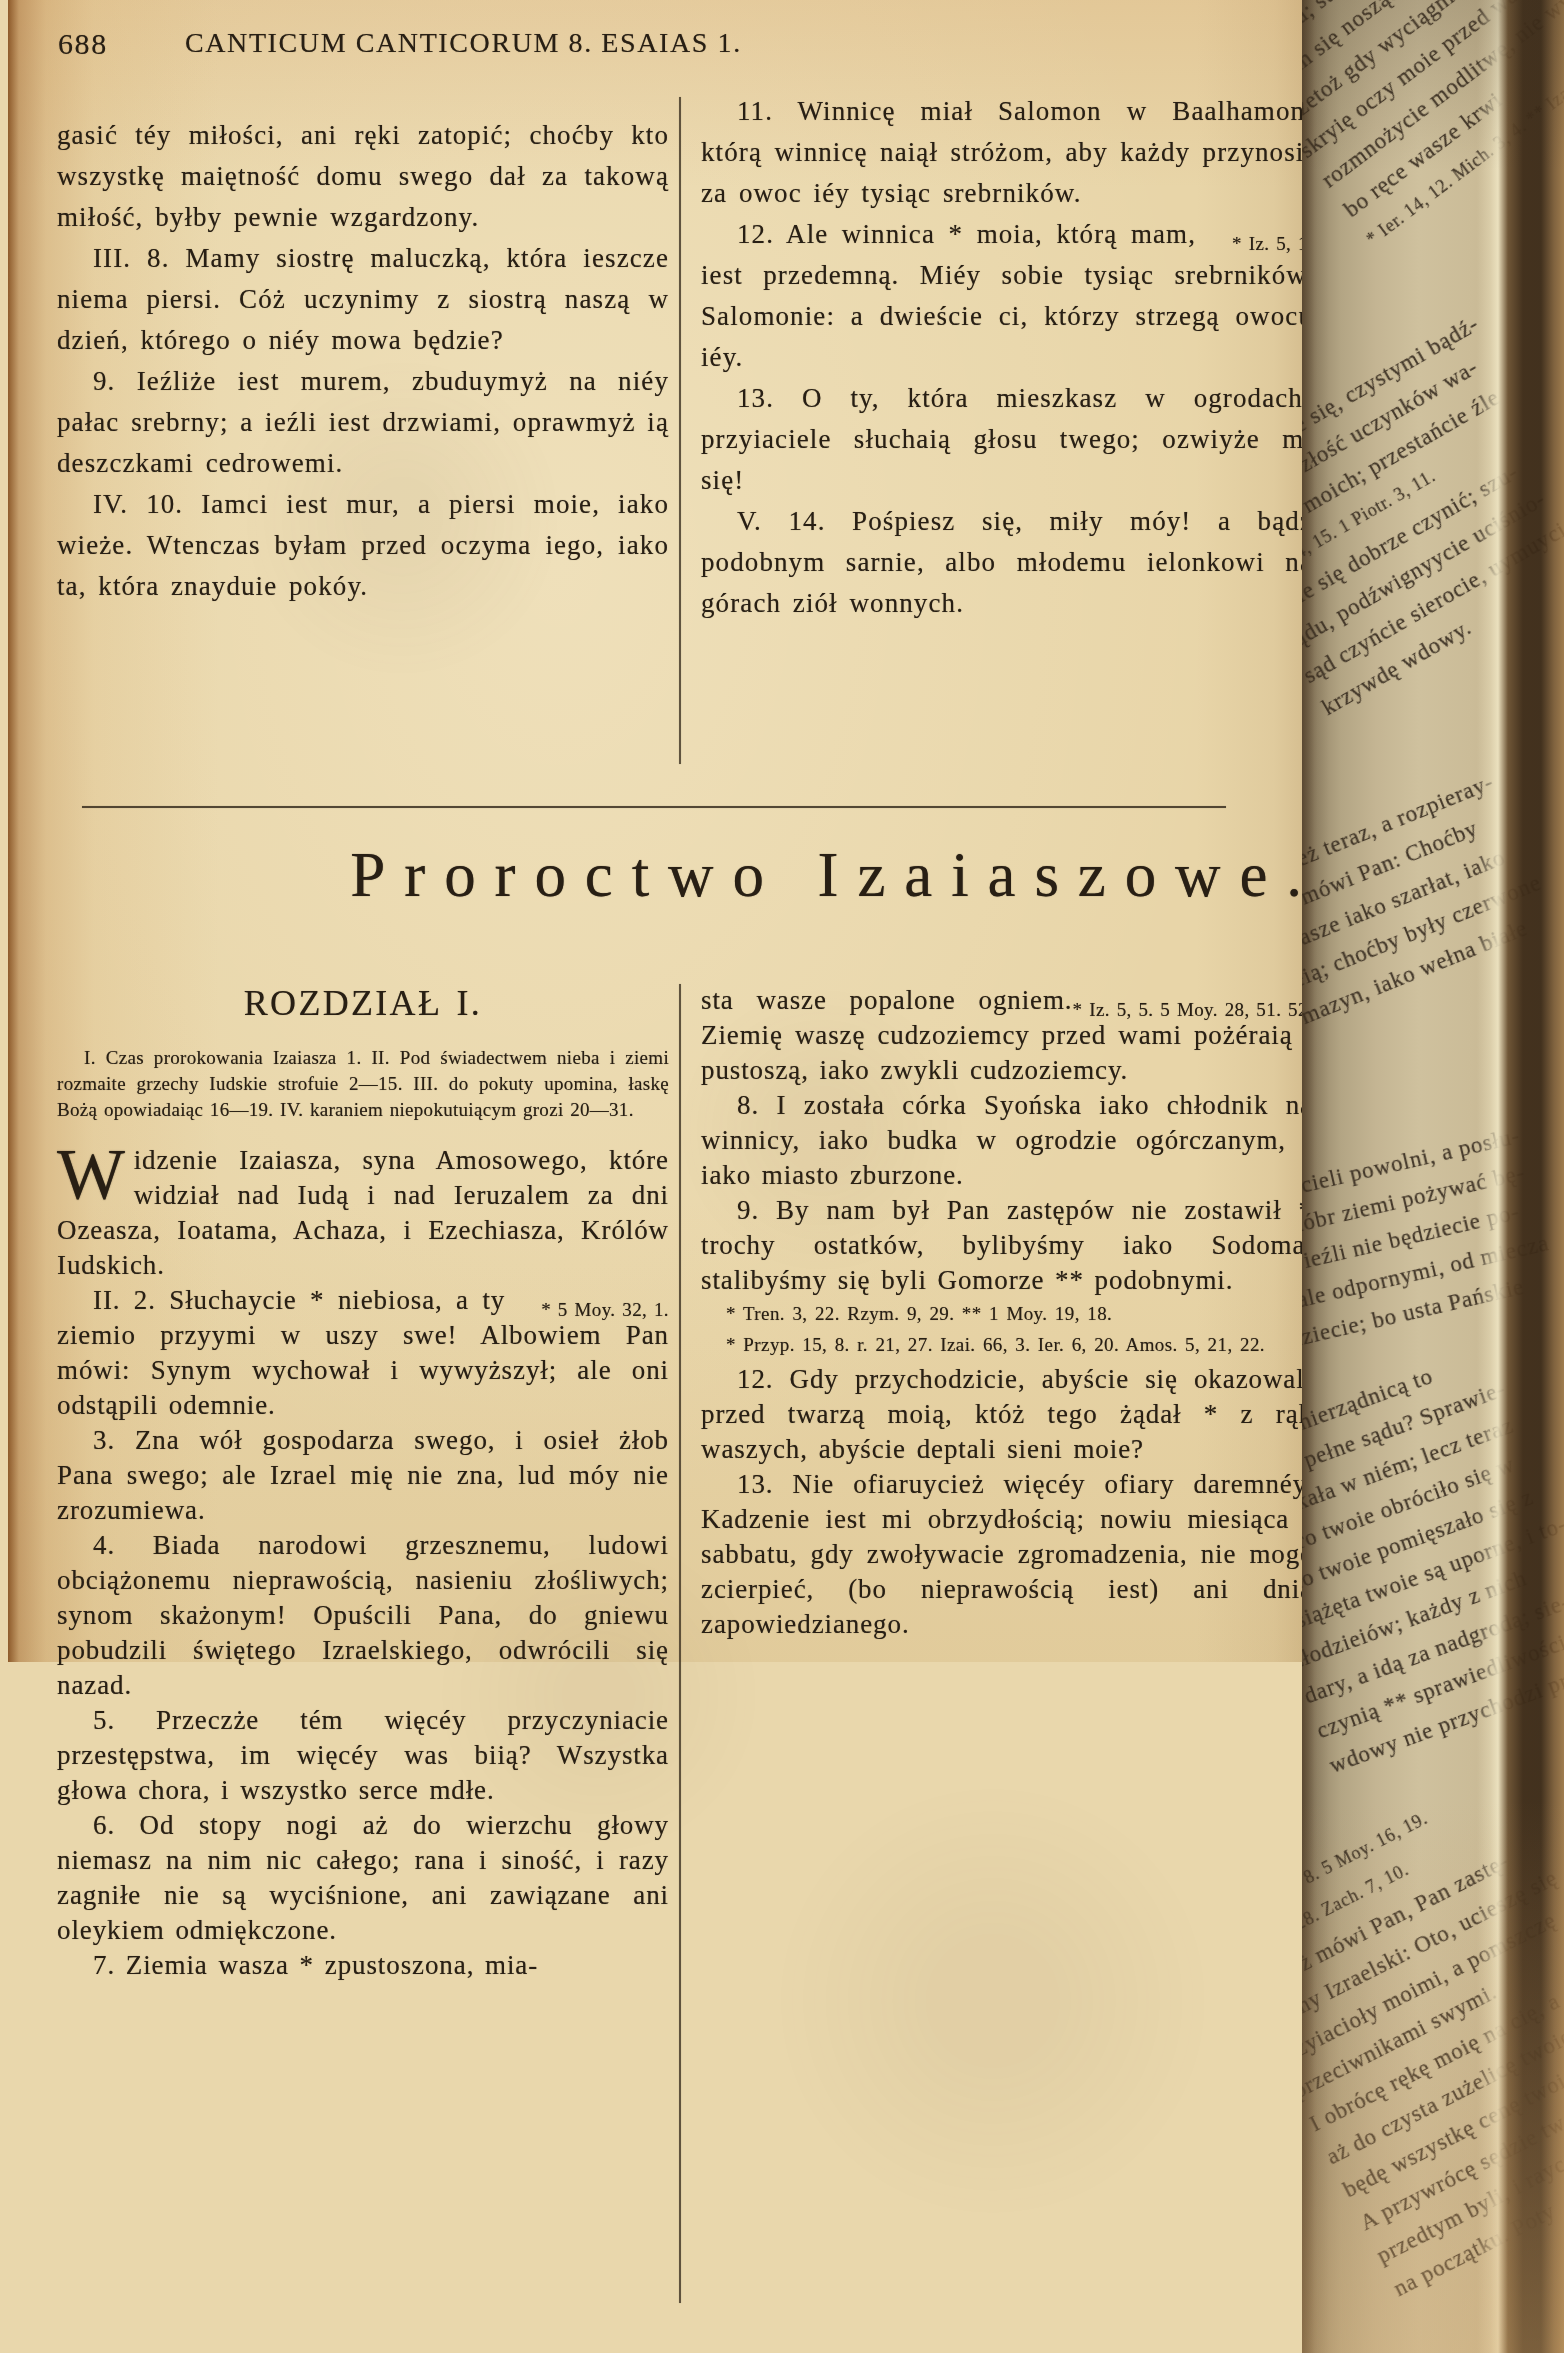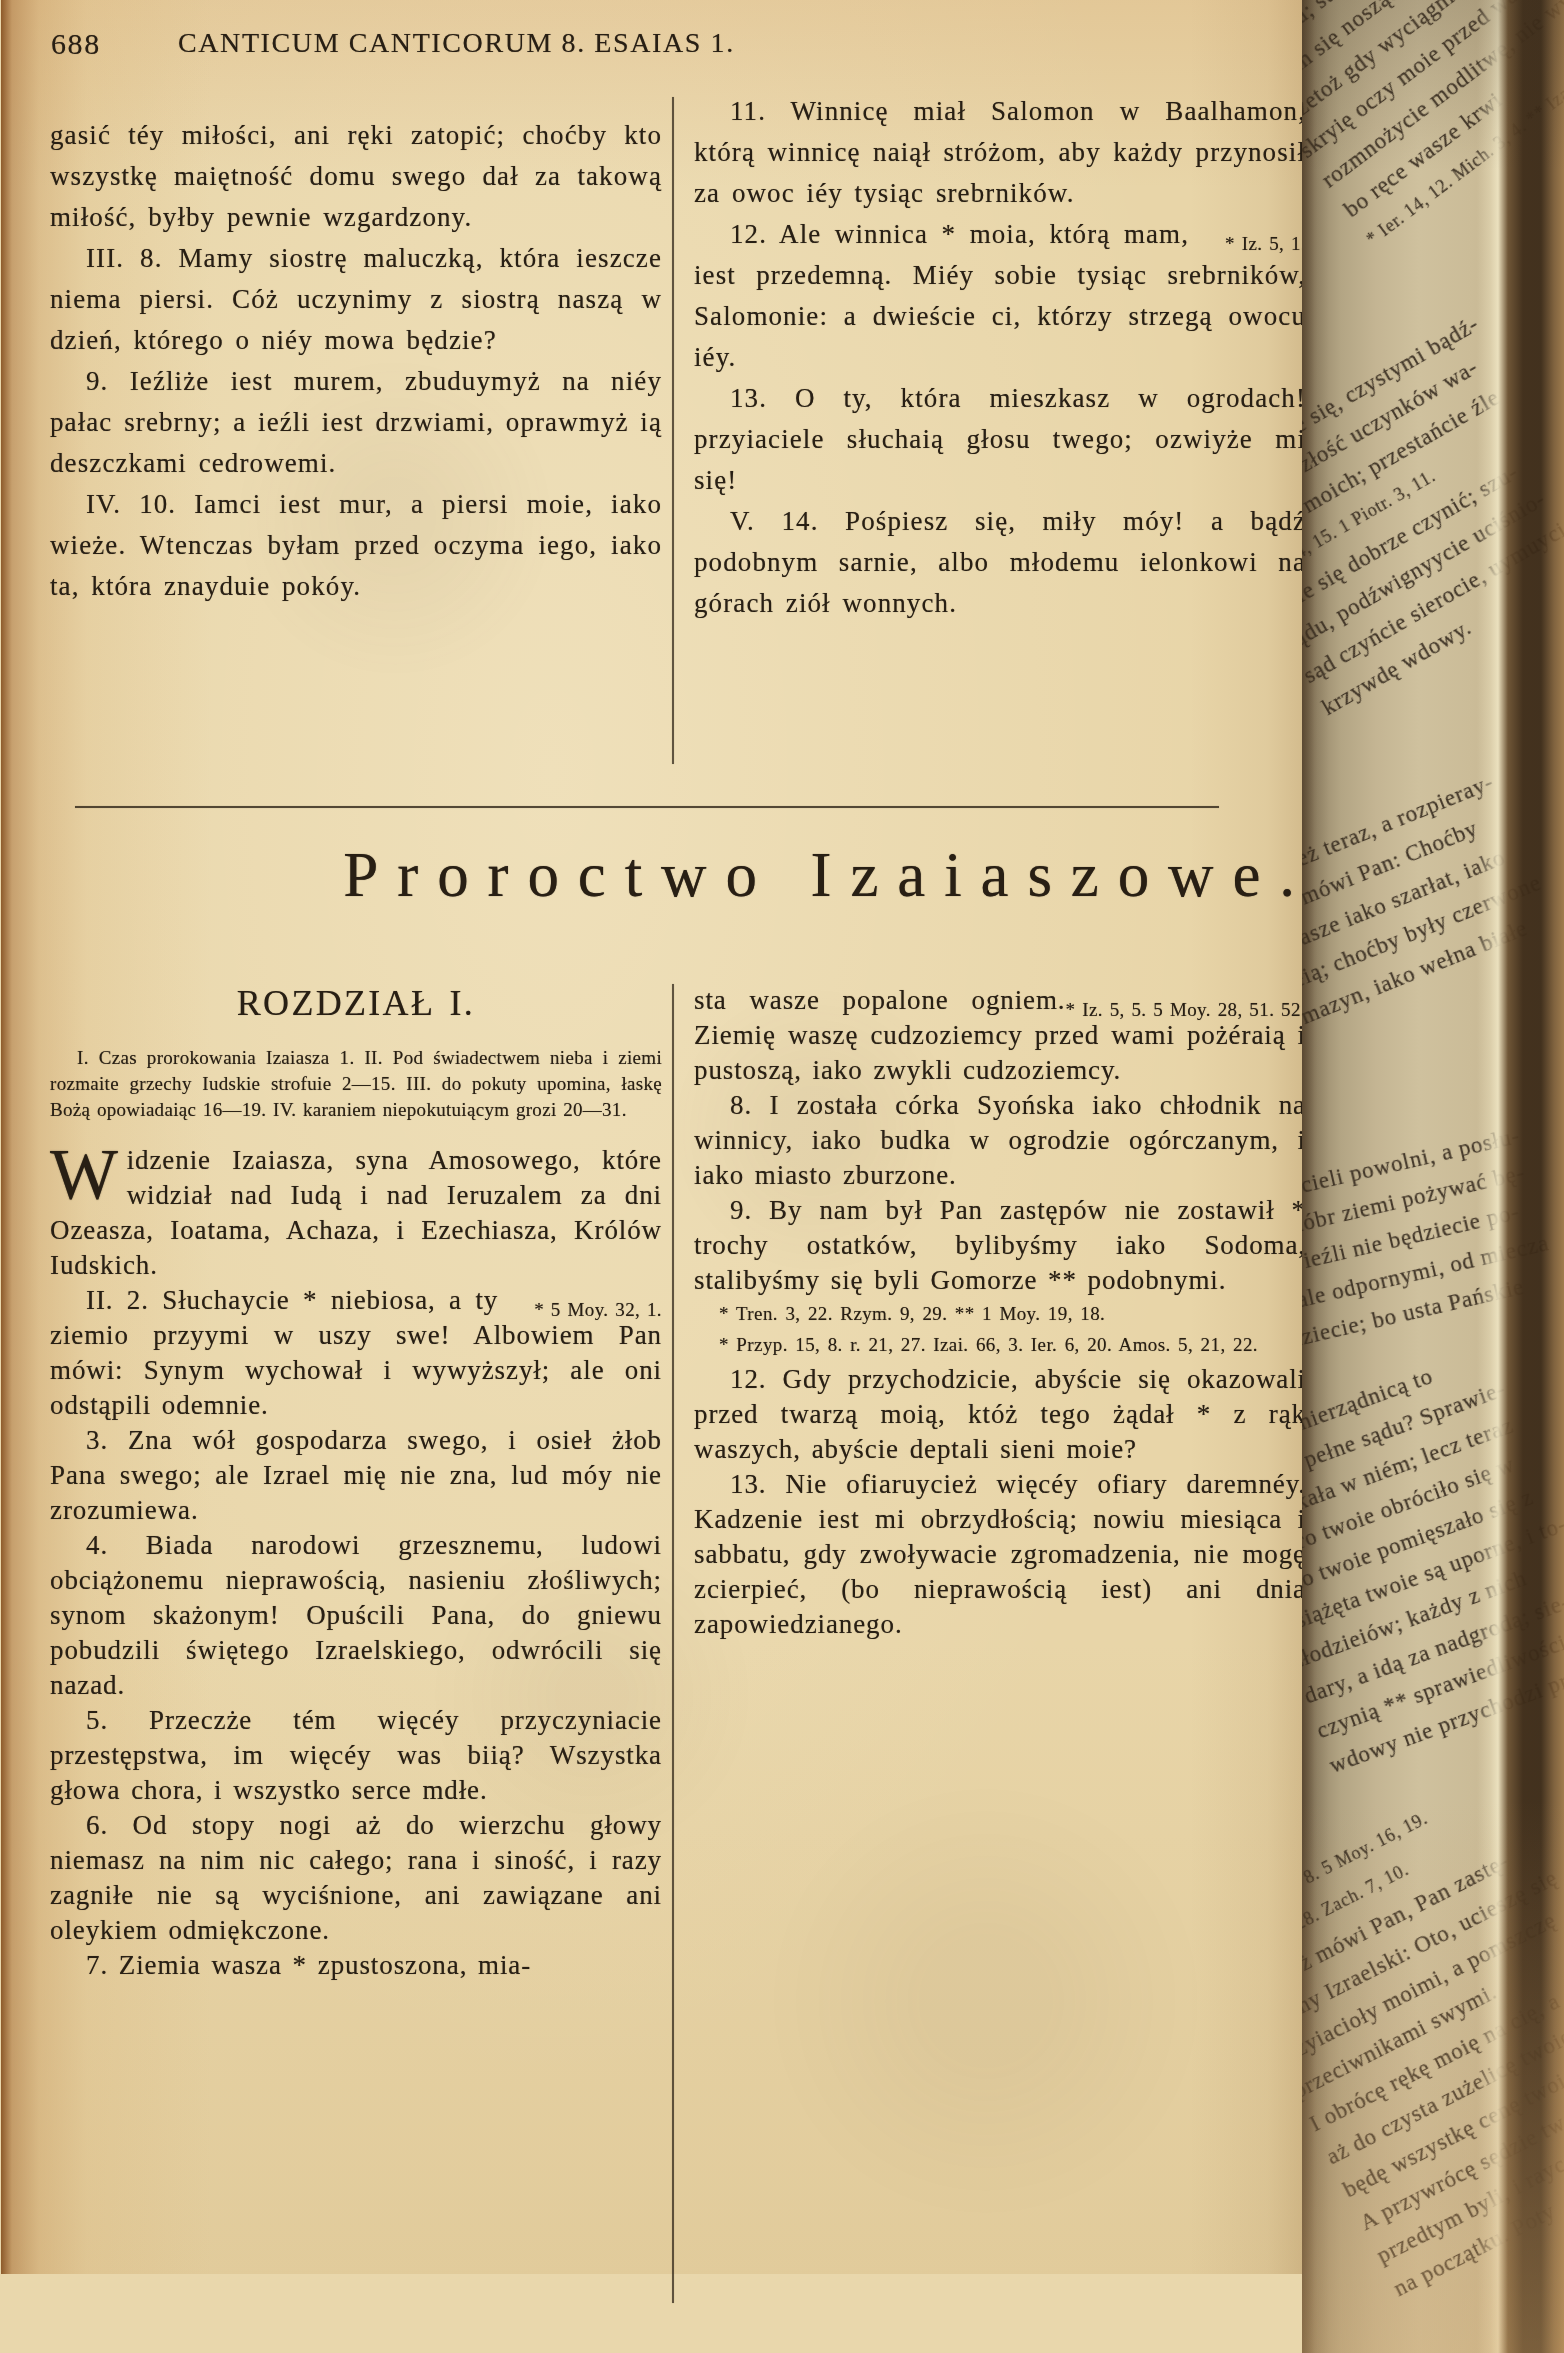--- a/index.html
+++ b/index.html
@@ -4,21 +4,21 @@
 <style>
   html,body{margin:0;padding:0;}
   body{
     width:1565px;height:2354px;position:relative;overflow:hidden;
     font-family:"Liberation Serif","DejaVu Serif",serif;
     color:#281f14;
     background-color:#e9d7ac;
   }
   
   #main-page{
-    position:absolute;left:1px;top:0;width:1313px;height:2274px;
+    position:absolute;left:8px;top:0;width:1313px;height:1662px;
     background-color:#e8d5a8;
     background-image:
       linear-gradient(90deg, rgba(132,78,30,0.9) 0px, rgba(170,115,60,0.55) 11px,
         rgba(196,146,85,0.35) 38px, rgba(214,174,114,0.20) 86px, rgba(0,0,0,0) 211px),
       linear-gradient(270deg, rgba(150,112,62,0.30) 0px, rgba(150,112,62,0.10) 47px, rgba(0,0,0,0) 125px),
       linear-gradient(180deg, rgba(208,152,92,0.22) 0px, rgba(0,0,0,0) 188px,
         rgba(0,0,0,0) 72%, rgba(190,152,88,0.16) 100%),
       radial-gradient(ellipse at 42% 34%, rgba(255,249,228,0.30), rgba(0,0,0,0) 62%);
   }
   .txt{ text-shadow:0 0 0.8px rgba(40,31,20,0.55); }

